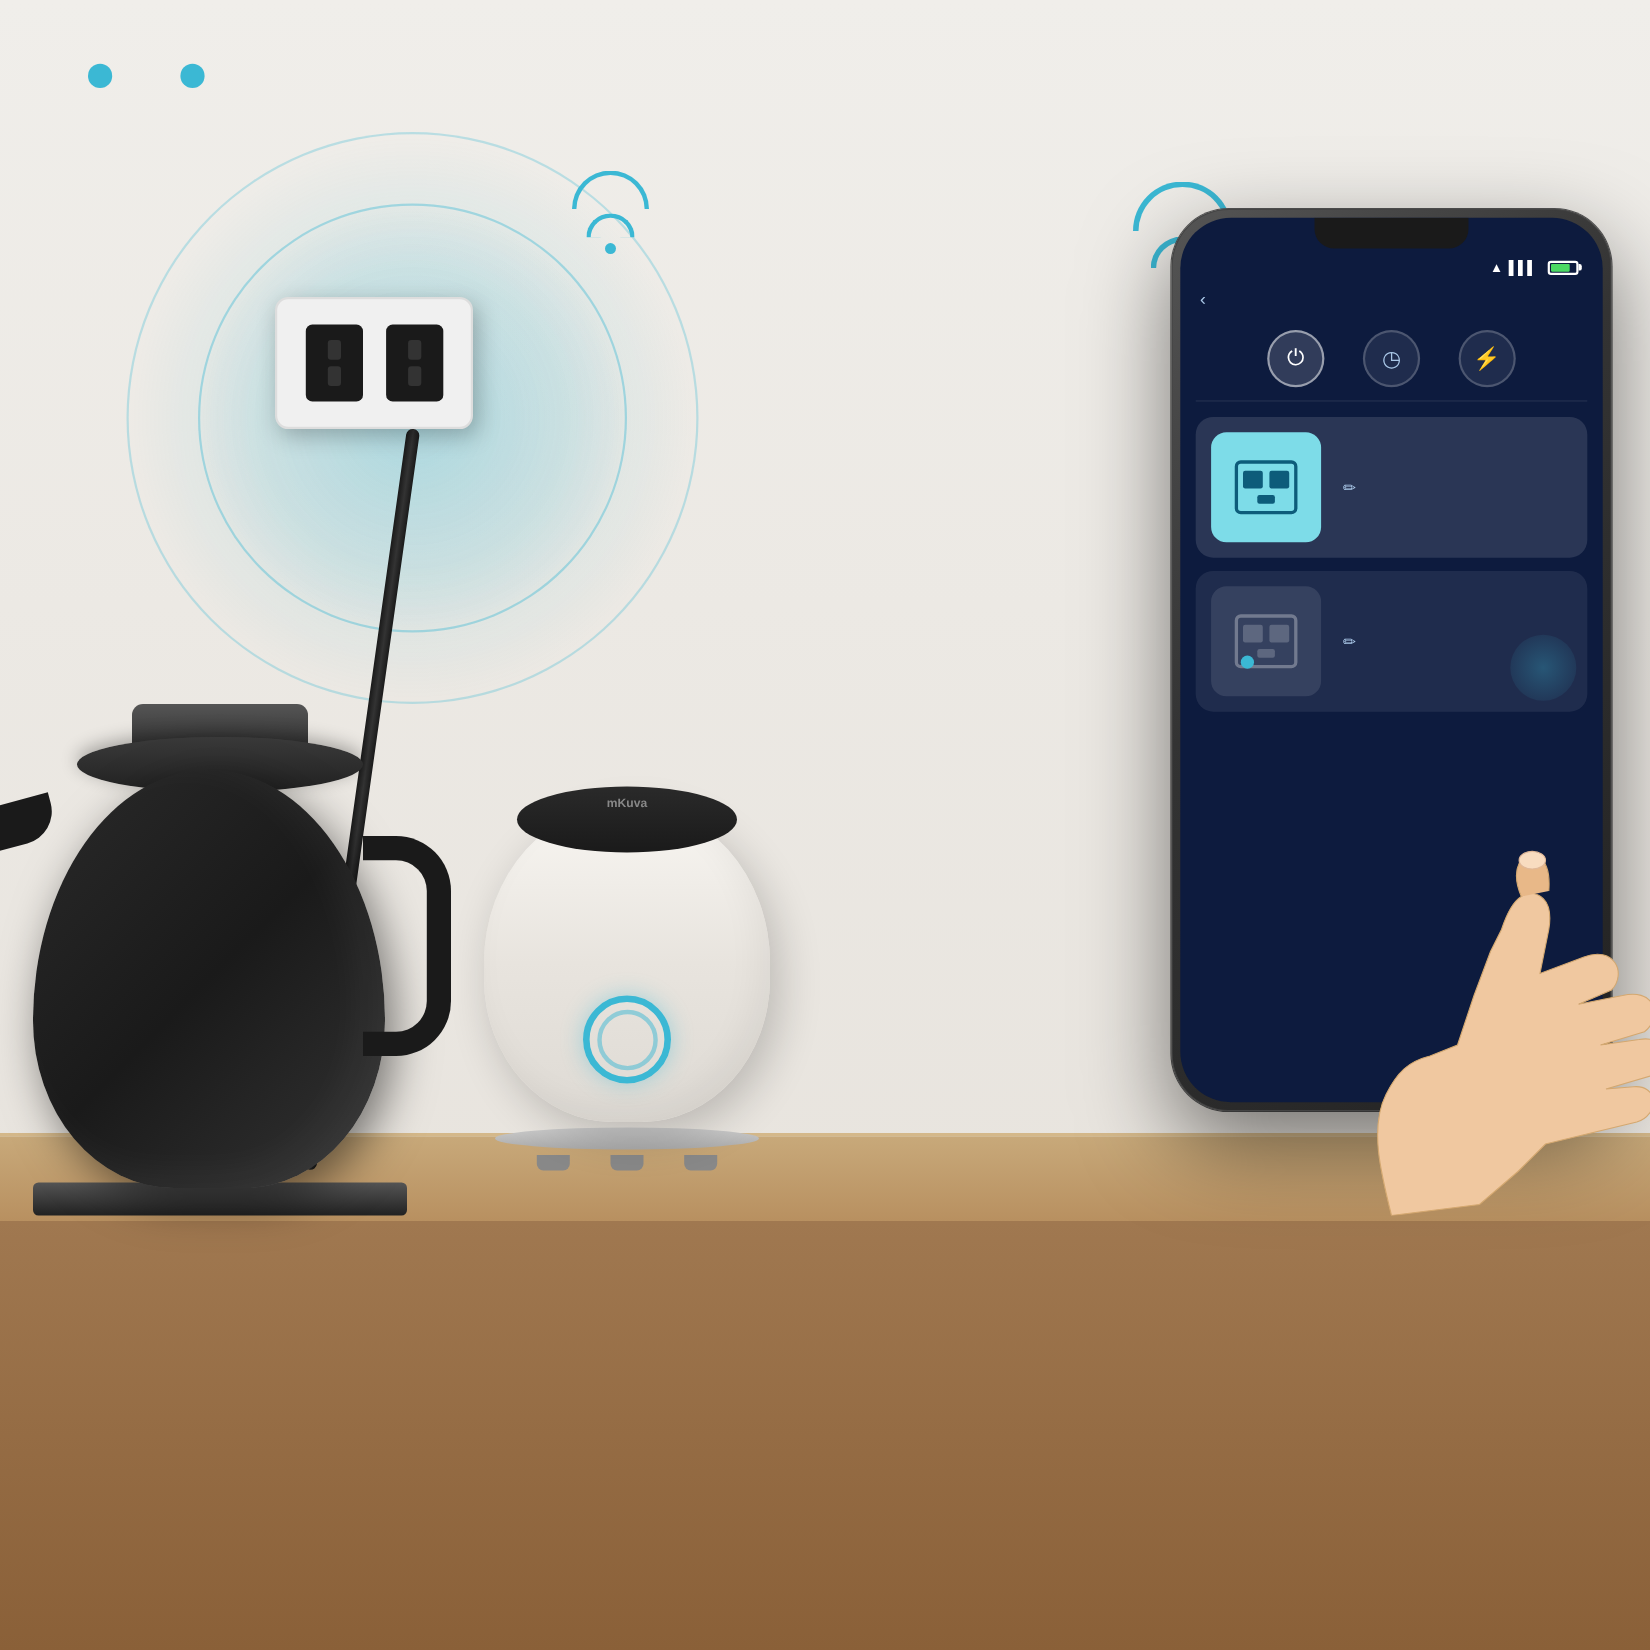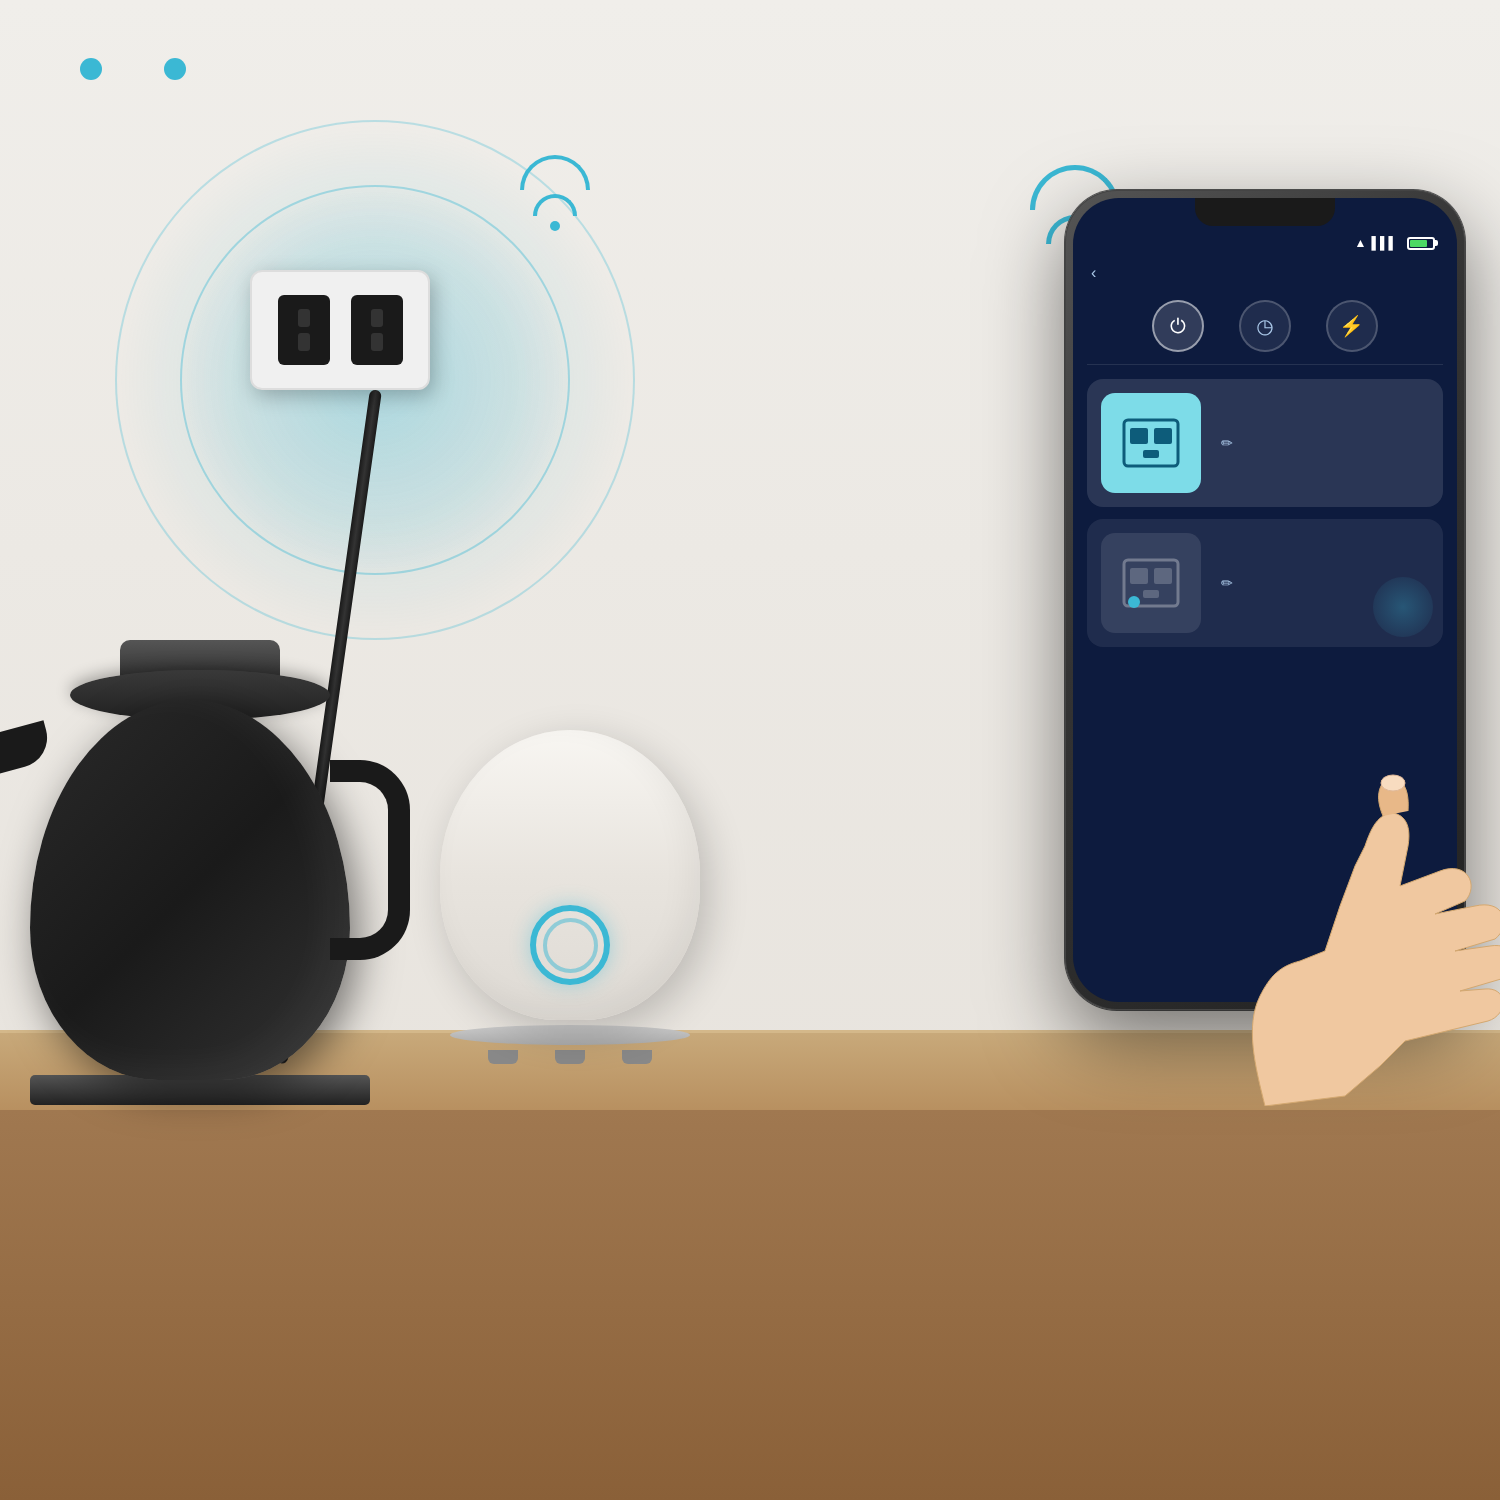--- a/index.html
+++ b/index.html
@@ -565,20 +565,23 @@
       <div class="kettle-spout"></div>
       <div class="kettle-handle"></div>
     </div>
     <div class="kettle-base"></div>
   </div>
 </div>
 
 <div class="speaker-container">
   <div style="position:relative;">
     <div class="speaker-body">
+      <div class="speaker-top-cap">
+        <span class="speaker-label" style="font-size:11px;color:#888;">mKuva</span>
+      </div>
       <div class="speaker-ring">
         <div class="speaker-ring-inner"></div>
       </div>
     </div>
     <div class="speaker-base"></div>
     <div class="speaker-feet">
       <div class="speaker-foot"></div>
       <div class="speaker-foot"></div>
       <div class="speaker-foot"></div>
     </div>

